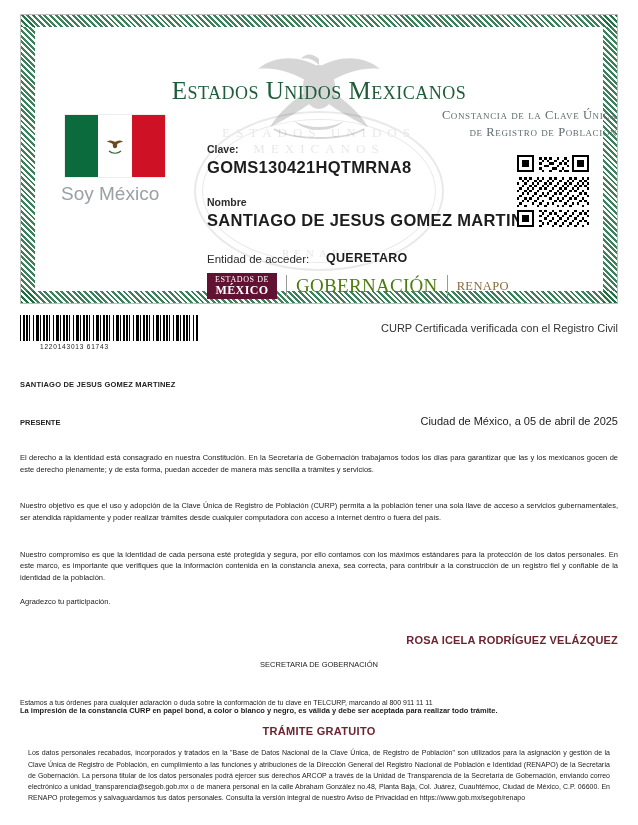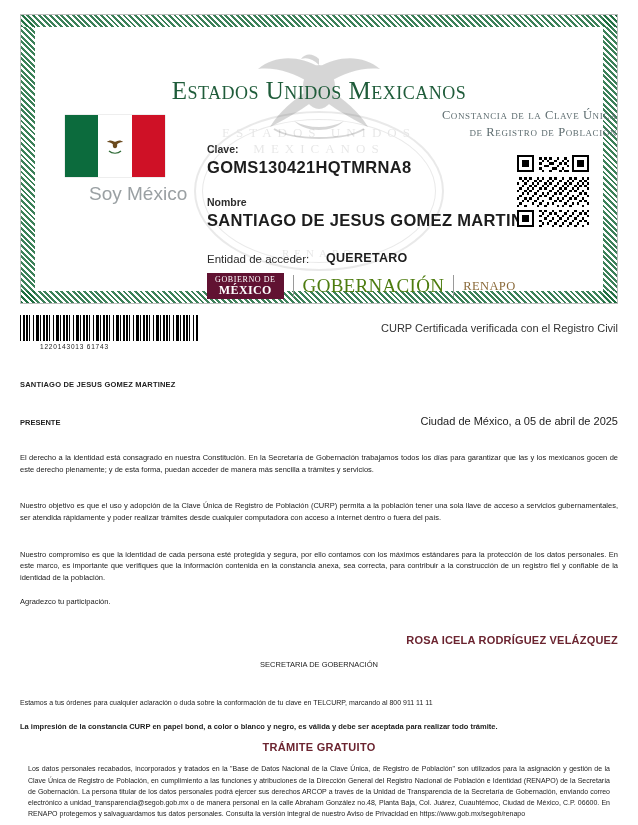--- a/index.html
+++ b/index.html
@@ -169,21 +169,20 @@
   }
 
   .soy-mexico {
     position: absolute;
     left: 40px;
     top: 168px;
     font-size: 19px;
     color: #9aa0a3;
     font-family: "Liberation Sans", sans-serif;
     z-index: 4;
-    margin-left: 28px;
   }
 
   .field-label {
     position: absolute;
     font-size: 10.5px;
     font-weight: bold;
     color: #2d2d2d;
     z-index: 5;
   }
   .field-value {
@@ -341,21 +340,21 @@
     text-align: center;
     font-size: 7.5px;
     color: #222;
   }
   .contact {
     margin-top: 30px;
     font-size: 7px;
     color: #222;
   }
   .print-note {
-    margin-top: 16px;
+    margin-top: 0;
     font-size: 7.5px;
     font-weight: bold;
     color: #222;
   }
   .tramite {
     margin-top: 10px;
     text-align: center;
     font-size: 11px;
     font-weight: bold;
     color: #6b2430;
@@ -647,21 +646,21 @@
           <rect x="14" y="28" width="1" height="1"></rect>
           <rect x="17" y="28" width="1" height="1"></rect>
           <rect x="20" y="28" width="1" height="1"></rect>
           <rect x="23" y="28" width="1" height="1"></rect>
           <rect x="26" y="28" width="1" height="1"></rect>
       </g>
     </svg>
 
     <div class="logos">
       <div class="logo-gob">
-        <div class="l1">GOBIERNO DE</div>
+        <div class="l1">ESTADOS DE</div>
         <div class="l2">MÉXICO</div>
       </div>
       <div class="divider-v"></div>
       <div class="logo-gobernacion">GOBERNACIÓN</div>
       <div class="divider-v"></div>
       <div class="logo-renapo">RENAPO</div>
     </div>
   </div>
 
   <div class="barcode-wrap">

